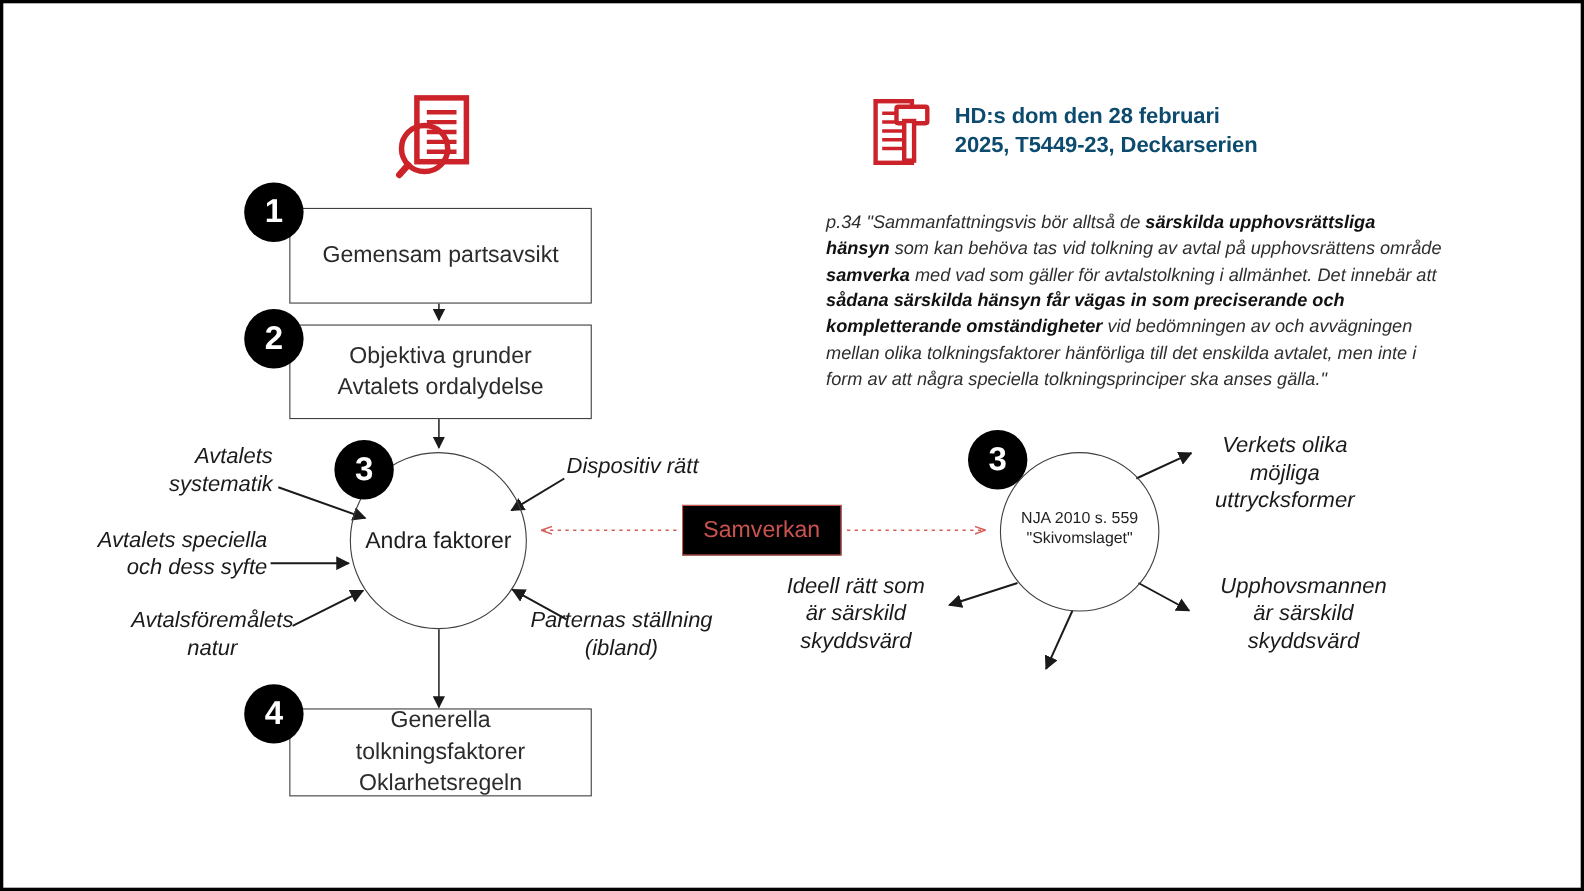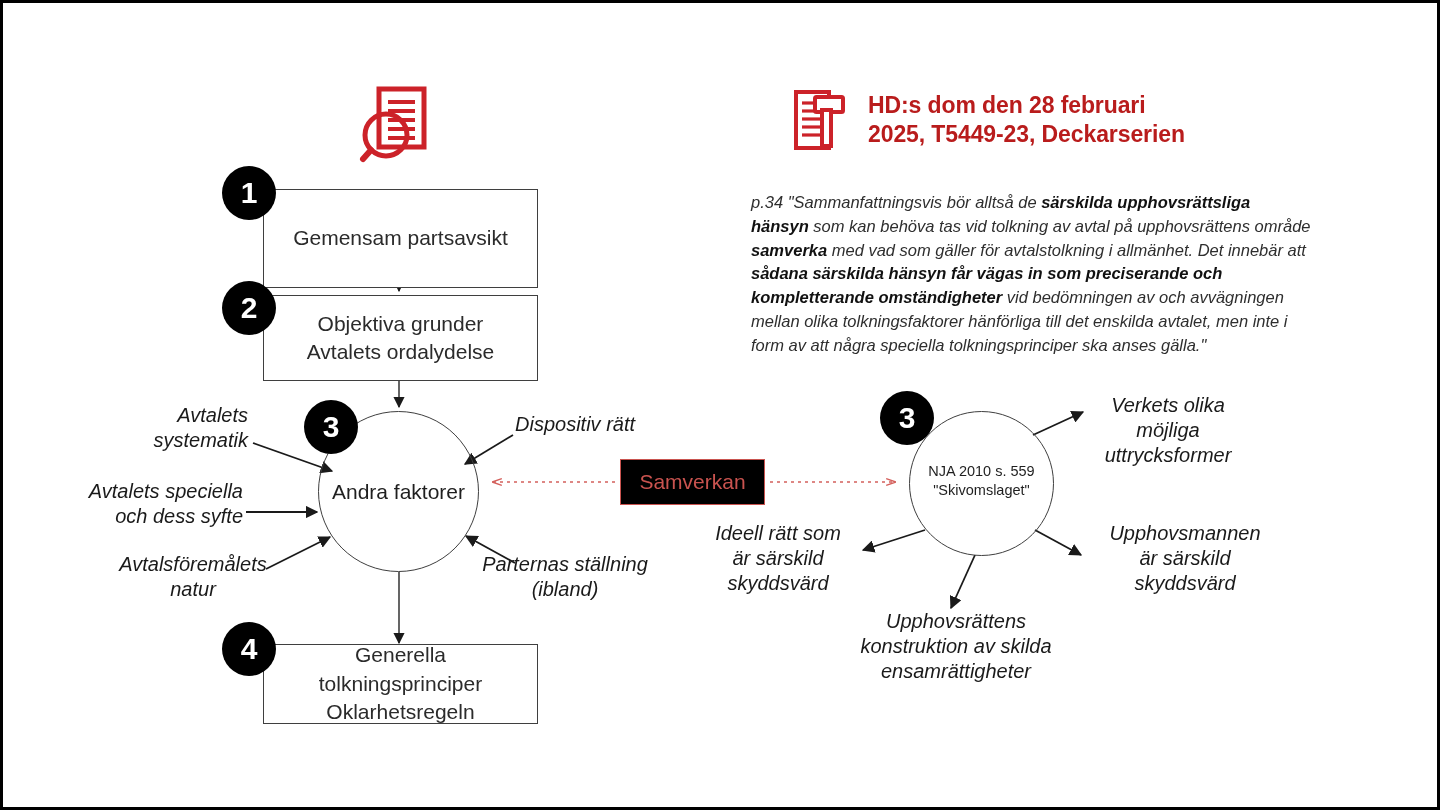--- a/index.html
+++ b/index.html
@@ -117,23 +117,23 @@
   #hd-header {
     position: absolute;
     left: 789px;
     top: 86px;
     display: flex;
     align-items: center;
     gap: 18px;
     z-index: 5;
   }
   #hd-title {
-    font-size: 23px;
+    font-size: 20px;
     font-weight: bold;
-    color: #b91c1c;
+    color: #0c4a6e;
     line-height: 1.28;
     white-space: pre-line;
     letter-spacing: -0.1px;
   }
   #quote-block {
     position: absolute;
     left: 748px;
     top: 188px;
     width: 560px;
     font-size: 16.5px;
@@ -209,27 +209,27 @@
         <rect x="23" y="8" width="28" height="15" rx="1.5" fill="#ffffff" stroke="#cc2229" stroke-width="4"></rect>
         <rect x="30" y="21" width="9" height="36" fill="#ffffff" stroke="#cc2229" stroke-width="4"></rect>
       </svg>
     </div>
     <div id="hd-title">HD:s dom den 28 februari
 2025, T5449-23, Deckarserien</div>
   </div>
 
   <div id="quote-block"><span>p.34 "Sammanfattningsvis bör alltså de </span><b>särskilda upphovsrättsliga hänsyn</b><span> som kan behöva tas vid tolkning av avtal på upphovsrättens område </span><b>samverka</b><span> med vad som gäller för avtalstolkning i allmänhet. Det innebär att </span><b>sådana särskilda hänsyn får vägas in som preciserande och kompletterande omständigheter</b><span> vid bedömningen av och avvägningen mellan olika tolkningsfaktorer hänförliga till det enskilda avtalet, men inte i form av att några speciella tolkningsprinciper ska anses gälla."</span></div>
 
-  <div class="proc-box" id="box-1" style="left:260px;top:186px;width:275px;height:99px;">Gemensam partsavsikt</div>
+  <div class="proc-box" id="box-1" style="left:260px;top:186px;width:275px;height:87px;">Gemensam partsavsikt</div>
 
   <div class="proc-box" id="box-2" style="left:260px;top:292px;width:275px;height:86px;white-space:pre-line;">Objektiva grunder
 Avtalets ordalydelse</div>
 
   <div class="proc-box" id="box-4" style="left:260px;top:641px;width:275px;height:80px;white-space:pre-line;">Generella
-tolkningsprinciper
+tolkningsfaktorer
 Oklarhetsregeln</div>
 
   <div class="num-badge" style="left:219px;top:163px;">1</div>
   <div class="num-badge" style="left:219px;top:278px;">2</div>
   <div class="num-badge" style="left:301px;top:397px;">3</div>
   <div class="num-badge" style="left:219px;top:619px;">4</div>
   <div class="num-badge" style="left:877px;top:388px;">3</div>
 
   <div class="circle-node" id="circle-left-node" style="left:315px;top:408px;width:161px;height:161px;">
     <span>Andra faktorer</span>
@@ -251,20 +251,17 @@
     <span class="circle-sub" style="white-space:pre-line;">NJA 2010 s. 559
 "Skivomslaget"</span>
   </div>
 
   <div class="anno center-al" style="left:1080px;top:390px;width:170px;">Verkets olika
 möjliga
 uttrycksformer</div>
   <div class="anno center-al" style="left:1082px;top:518px;width:200px;">Upphovsmannen
 är särskild
 skyddsvärd</div>
-  <div class="anno center-al" style="left:838px;top:606px;width:230px;">Upphovsrättens
-konstruktion av skilda
-ensamrättigheter</div>
   <div class="anno center-al" style="left:690px;top:518px;width:170px;">Ideell rätt som
 är särskild
 skyddsvärd</div>
 
 </div>
 
 </body></html>

